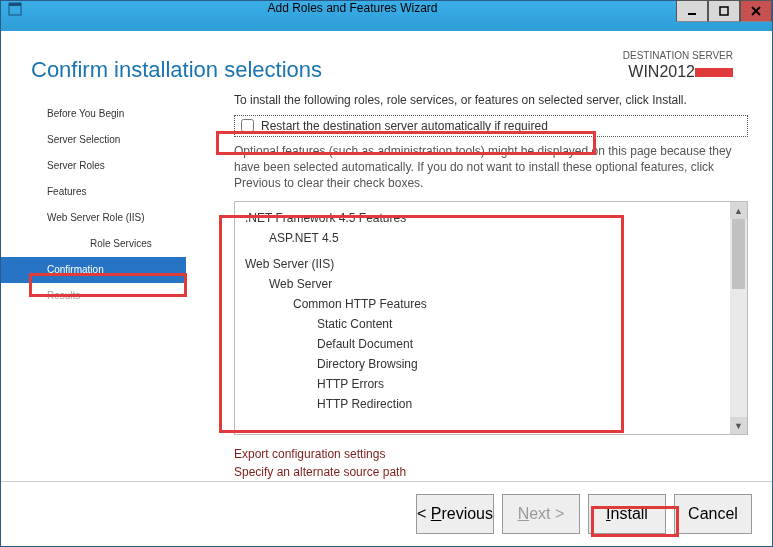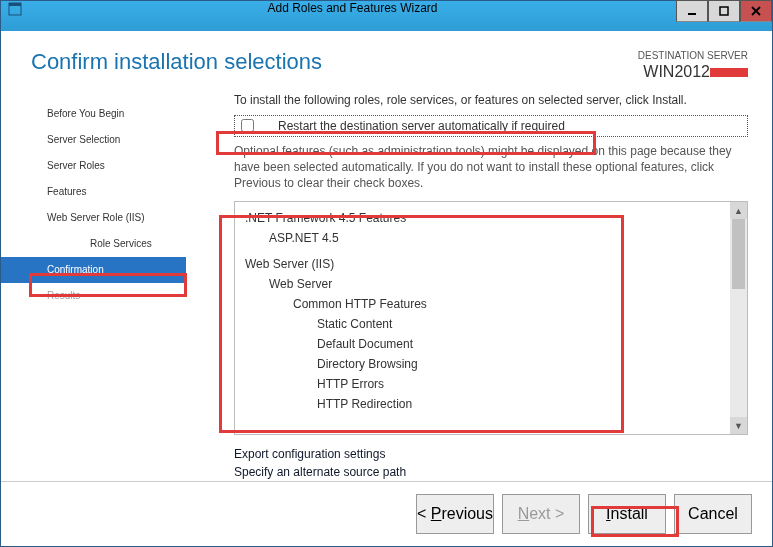--- a/index.html
+++ b/index.html
@@ -6,52 +6,52 @@
 body { font-family: "Segoe UI", Arial, sans-serif; font-size: 12px; background: #fff; width: 773px; height: 547px; overflow: hidden; }
 
 .window { width: 773px; height: 547px; border: 1px solid #2b5b88; display: flex; flex-direction: column; background: #fff; }
 .titlebar { height: 30px; background: linear-gradient(#3aaee8, #2e9dd6); display: flex; align-items: flex-start; color: #000; position: relative; }
 .titlebar .icon { margin: 0 6px; width: 16px; height: 16px; display: flex; align-items: center; justify-content: center; }
 .titlebar .title { flex: 1; text-align: center; font-size: 12px; color: #000; }
 .titlebar .controls { display: flex; }
 .titlebar .btn { width: 32px; height: 22px; border: 1px solid #555; border-bottom: 1px solid #888; background: #d8d8d8; margin-top: -1px; display: flex; align-items: center; justify-content: center; font-size: 13px; }
 .titlebar .btn.close { background: #c75050; color: #000; font-weight: bold; }
 
-.header-area { padding: 18px 24px 8px 30px; display: flex; justify-content: space-between; align-items: flex-start; }
+.header-area { padding: 18px 39px 8px 30px; display: flex; justify-content: space-between; align-items: flex-end; }
 .page-title { font-size: 22px; font-weight: 300; color: #1a74b0; }
 .dest { text-align: right; font-size: 10px; color: #555; line-height: 1.3; }
 .dest .srvname { color: #333; font-size: 16px; }
 .redbox-inline { display: inline-block; background: #e03a3a; width: 38px; height: 9px; vertical-align: middle; }
 
 .main { flex: 1; display: flex; padding: 0 24px 0 0; overflow: hidden; }
 .nav { width: 185px; padding: 10px 0 0 0; }
 .nav-item { padding: 4px 8px 4px 46px; color: #333; font-size: 10px; line-height: 18px; cursor: default; }
 .nav-item.indent { padding-left: 89px; }
 .nav-item.active { background: #2773c4; color: #fff; }
 .nav-item.disabled { color: #a0a0a0; }
 
 .content { flex: 1; display: flex; flex-direction: column; font-size: 12px; color: #333; padding-top: 2px; margin-left: 48px; }
 .intro { margin-bottom: 8px; }
-.chkrow { border: 1px dotted #555; padding: 3px 6px; display: flex; align-items: center; gap: 24px; margin-bottom: 6px; }
+.chkrow { border: 1px dotted #555; padding: 3px 6px; display: flex; align-items: center; gap: 7px; margin-bottom: 6px; }
 .chkrow input { width: 13px; height: 13px; }
 .note { color: #555; line-height: 1.35; margin-bottom: 10px; }
 
 .listbox { flex: 1; border: 1px solid #bcbcbc; position: relative; overflow: hidden; display: flex; }
 .listcontent { flex: 1; padding: 6px 4px 6px 10px; overflow: auto; line-height: 20px; }
 .listcontent .l0 { }
 .listcontent .l1 { padding-left: 24px; }
 .listcontent .l2 { padding-left: 48px; }
 .listcontent .l3 { padding-left: 72px; }
 .scrollbar { width: 17px; background: #e9e9e9; display: flex; flex-direction: column; }
 .scrollbar .arrow { height: 17px; background: #d8d8d8; display: flex; align-items: center; justify-content: center; font-size: 9px; color: #555; }
 .scrollbar .track { flex: 1; position: relative; }
 .scrollbar .thumb { position: absolute; top: 0; left: 2px; right: 2px; height: 70px; background: #c1c1c1; }
 
 .links { margin-top: 10px; }
-.links a { color: #0f172a; text-decoration: none; display: block; line-height: 18px; }
+.links a { color: #7f1d1d; text-decoration: none; display: block; line-height: 18px; }
 
 .footer { border-top: 1px solid #ccc; padding: 12px 20px; display: flex; justify-content: flex-end; gap: 8px; }
 .footer button { min-width: 78px; height: 40px; border: 1px solid #999; background: #eee; font-size: 16px; cursor: pointer; }
 .footer button:disabled { color: #9a9a9a; }
 .footer .uline { text-decoration: underline; }
 
 
 .redmark { position: absolute; border: 3px solid #e03a3a; pointer-events: none; }
 </style>
 </head>

